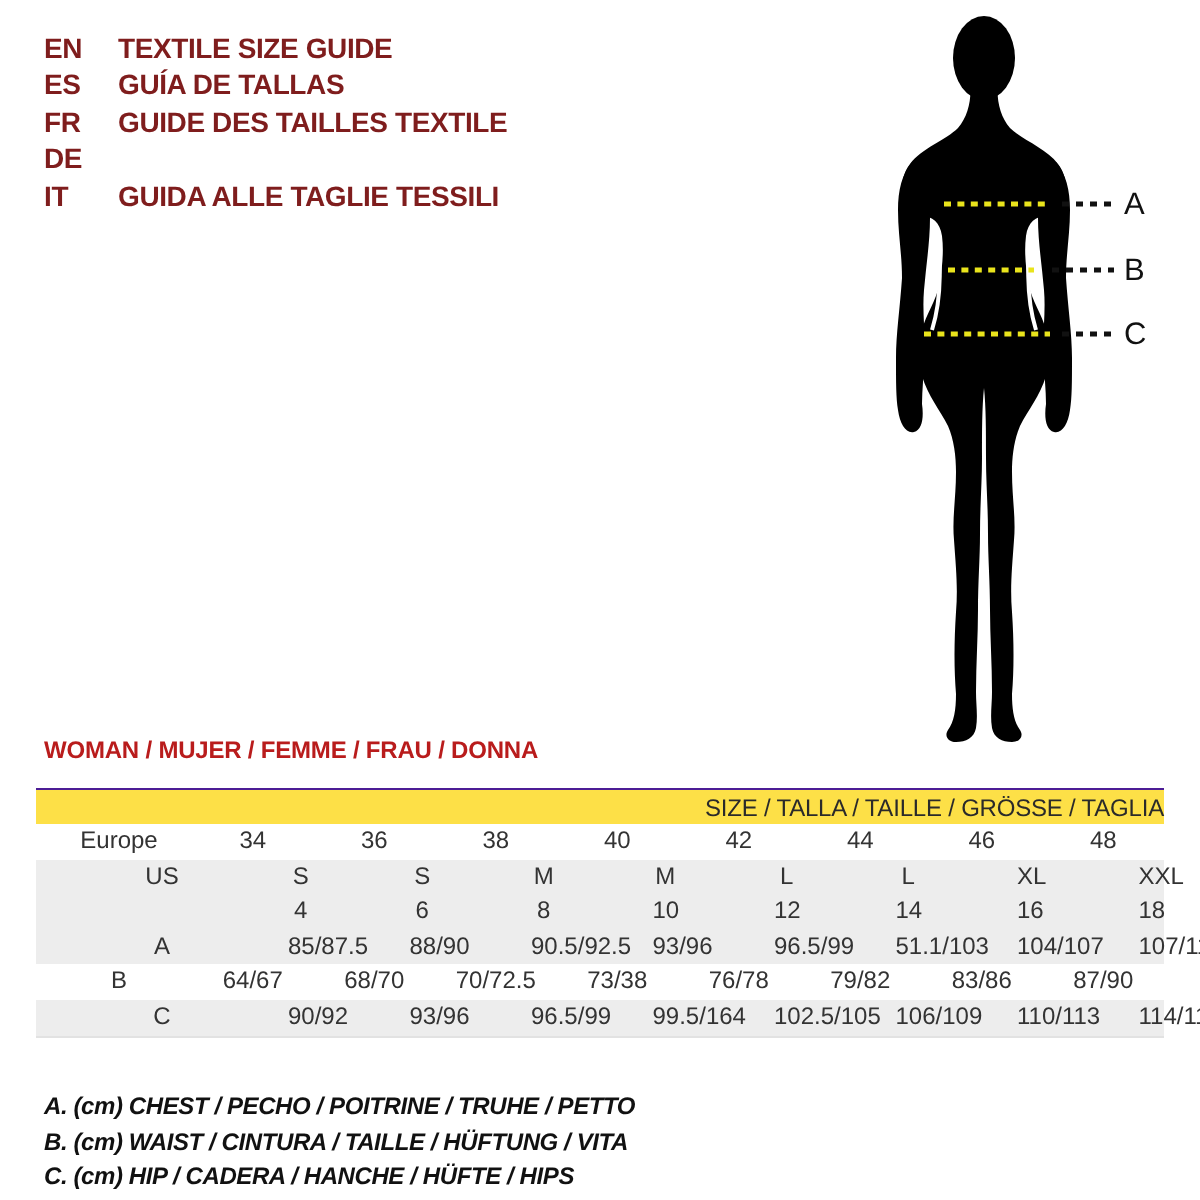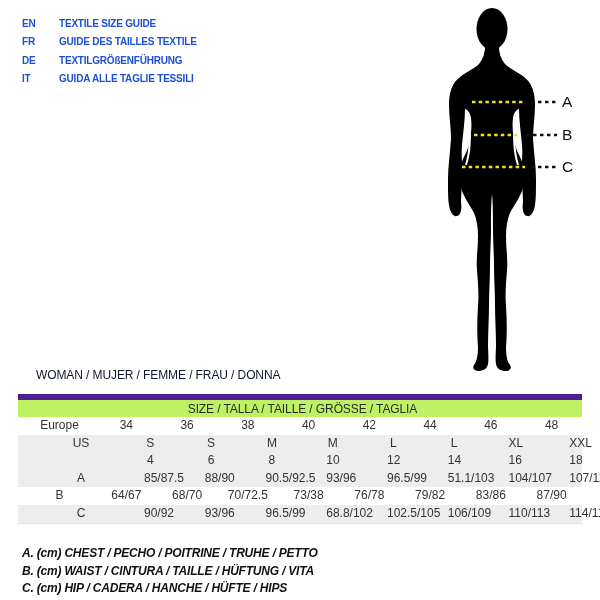--- a/index.html
+++ b/index.html
@@ -3,60 +3,63 @@
 <meta charset="utf-8">
 <style>
   html,body{margin:0;padding:0;background:#fff;}
   #canvas{
     position:relative;width:600px;height:600px;background:#ffffff;
     font-family:"Liberation Sans","DejaVu Sans",sans-serif;
     color:#1a1a1a;overflow:hidden;
   }
   
   .lang-list{position:absolute;top:15px;left:22px;}
-  .lang-row{display:flex;line-height:18.4px;font-weight:bold;font-size:10px;letter-spacing:-0.2px;color:#1d4ed8;align-items:center;}
+  .lang-row{display:flex;line-height:18.4px;font-weight:bold;font-size:14px;letter-spacing:-0.2px;color:#7f1d1d;align-items:center;}
   .lang-code{width:37px;flex:0 0 37px;}
   
   .figure-area{position:absolute;left:395px;top:0;width:205px;height:380px;}
   .figure-area svg{display:block;}
   .marker-label{font-size:15.5px;fill:#111;font-family:"Liberation Sans","DejaVu Sans",sans-serif;}
   
-  .section-title{position:absolute;left:22px;top:368px;font-size:12px;font-weight:normal;color:#0f172a;letter-spacing:-0.1px;margin-left:14px;}
+  .section-title{position:absolute;left:22px;top:368px;font-size:12px;font-weight:bold;color:#b91c1c;letter-spacing:-0.1px;}
   
   .size-table{position:absolute;left:18px;top:394px;width:564px;border-collapse:collapse;table-layout:fixed;
     font-size:12px;color:#333;border-bottom:1px solid #e2e2e2;}
   .size-table col.c0{width:78px;}
   .size-table th{
-    background:#bef264;color:#2a2a2a;font-weight:normal;text-align:center;
-    padding:0 0 0 5px;height:17px;font-size:12px;letter-spacing:-0.1px;border-top:6px solid #4c1d95;
+    background:#fde047;color:#2a2a2a;font-weight:normal;text-align:right;
+    padding:0 0 0 5px;height:17px;font-size:12px;letter-spacing:-0.1px;border-top:1px solid #4c1d95;
   }
   .size-table td{height:17.6px;text-align:center;padding:0;line-height:17.6px;white-space:nowrap;}
   .size-table td.lbl{text-align:center;padding-left:5px;}
   .size-table tr.shaded td{background:#ededed;padding-left:48px;}
   
   .legend{position:absolute;left:22px;top:545px;font-style:italic;}
   .legend-line{font-size:12px;font-weight:bold;line-height:17.6px;color:#111;letter-spacing:-0.2px;}
 </style>
 </head>
 <body>
 
 <div id="canvas">
 
   <div class="lang-list">
     <div class="lang-row">
       <span class="lang-code">EN</span>
       <span class="lang-label">TEXTILE SIZE GUIDE</span>
     </div>
     <div class="lang-row">
+      <span class="lang-code">ES</span>
+      <span class="lang-label">GUÍA DE TALLAS</span>
+    </div>
+    <div class="lang-row">
       <span class="lang-code">FR</span>
       <span class="lang-label">GUIDE DES TAILLES TEXTILE</span>
     </div>
     <div class="lang-row">
       <span class="lang-code">DE</span>
-      <span class="lang-label">TEXTILGRÖßENFÜHRUNG</span>
     </div>
     <div class="lang-row">
       <span class="lang-code">IT</span>
       <span class="lang-label">GUIDA ALLE TAGLIE TESSILI</span>
     </div>
   </div>
 
   <div class="figure-area">
     <svg width="205" height="380" viewBox="0 0 205 380">
       <g transform="translate(49,8)">
@@ -155,21 +158,21 @@
         <td>76/78</td>
         <td>79/82</td>
         <td>83/86</td>
         <td>87/90</td>
       </tr>
       <tr class="shaded">
         <td class="lbl">C</td>
         <td>90/92</td>
         <td>93/96</td>
         <td>96.5/99</td>
-        <td>68.8/102</td>
+        <td>99.5/164</td>
         <td>102.5/105</td>
         <td>106/109</td>
         <td>110/113</td>
         <td>114/119</td>
       </tr>
     </tbody>
   </table>
 
   <div class="legend">
     <div class="legend-line">A. (cm) CHEST / PECHO / POITRINE / TRUHE / PETTO</div>

